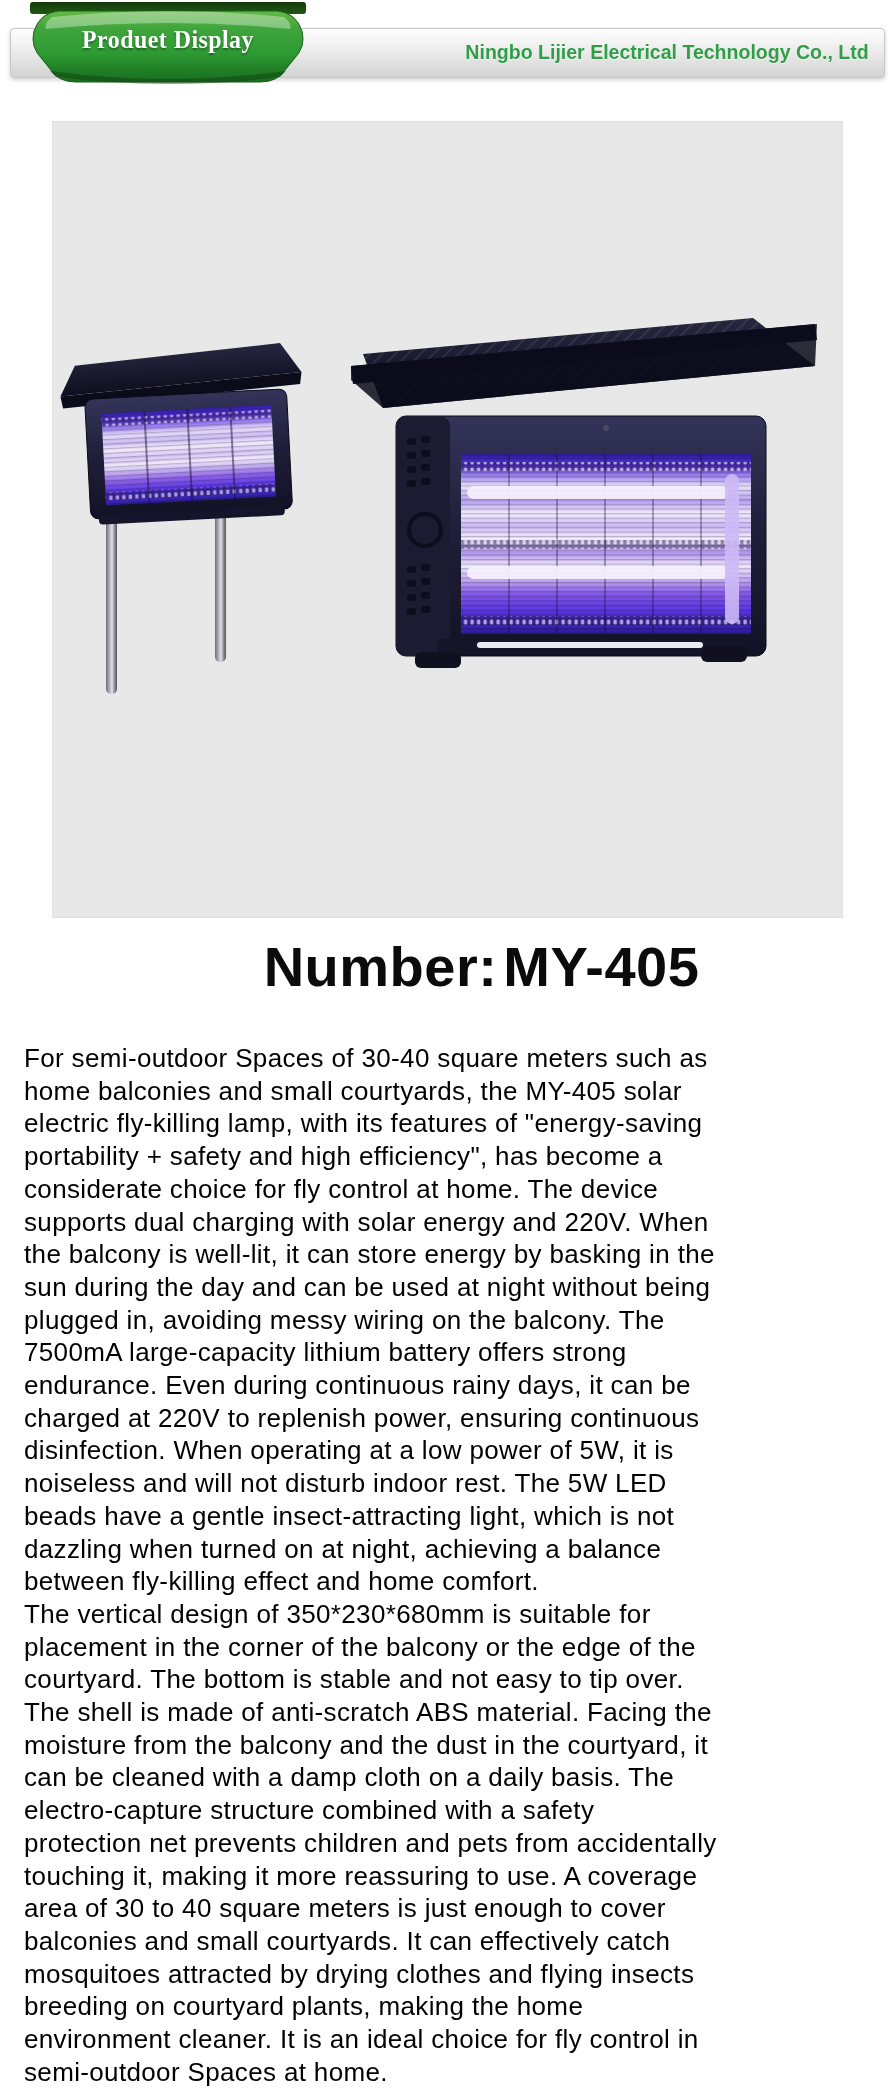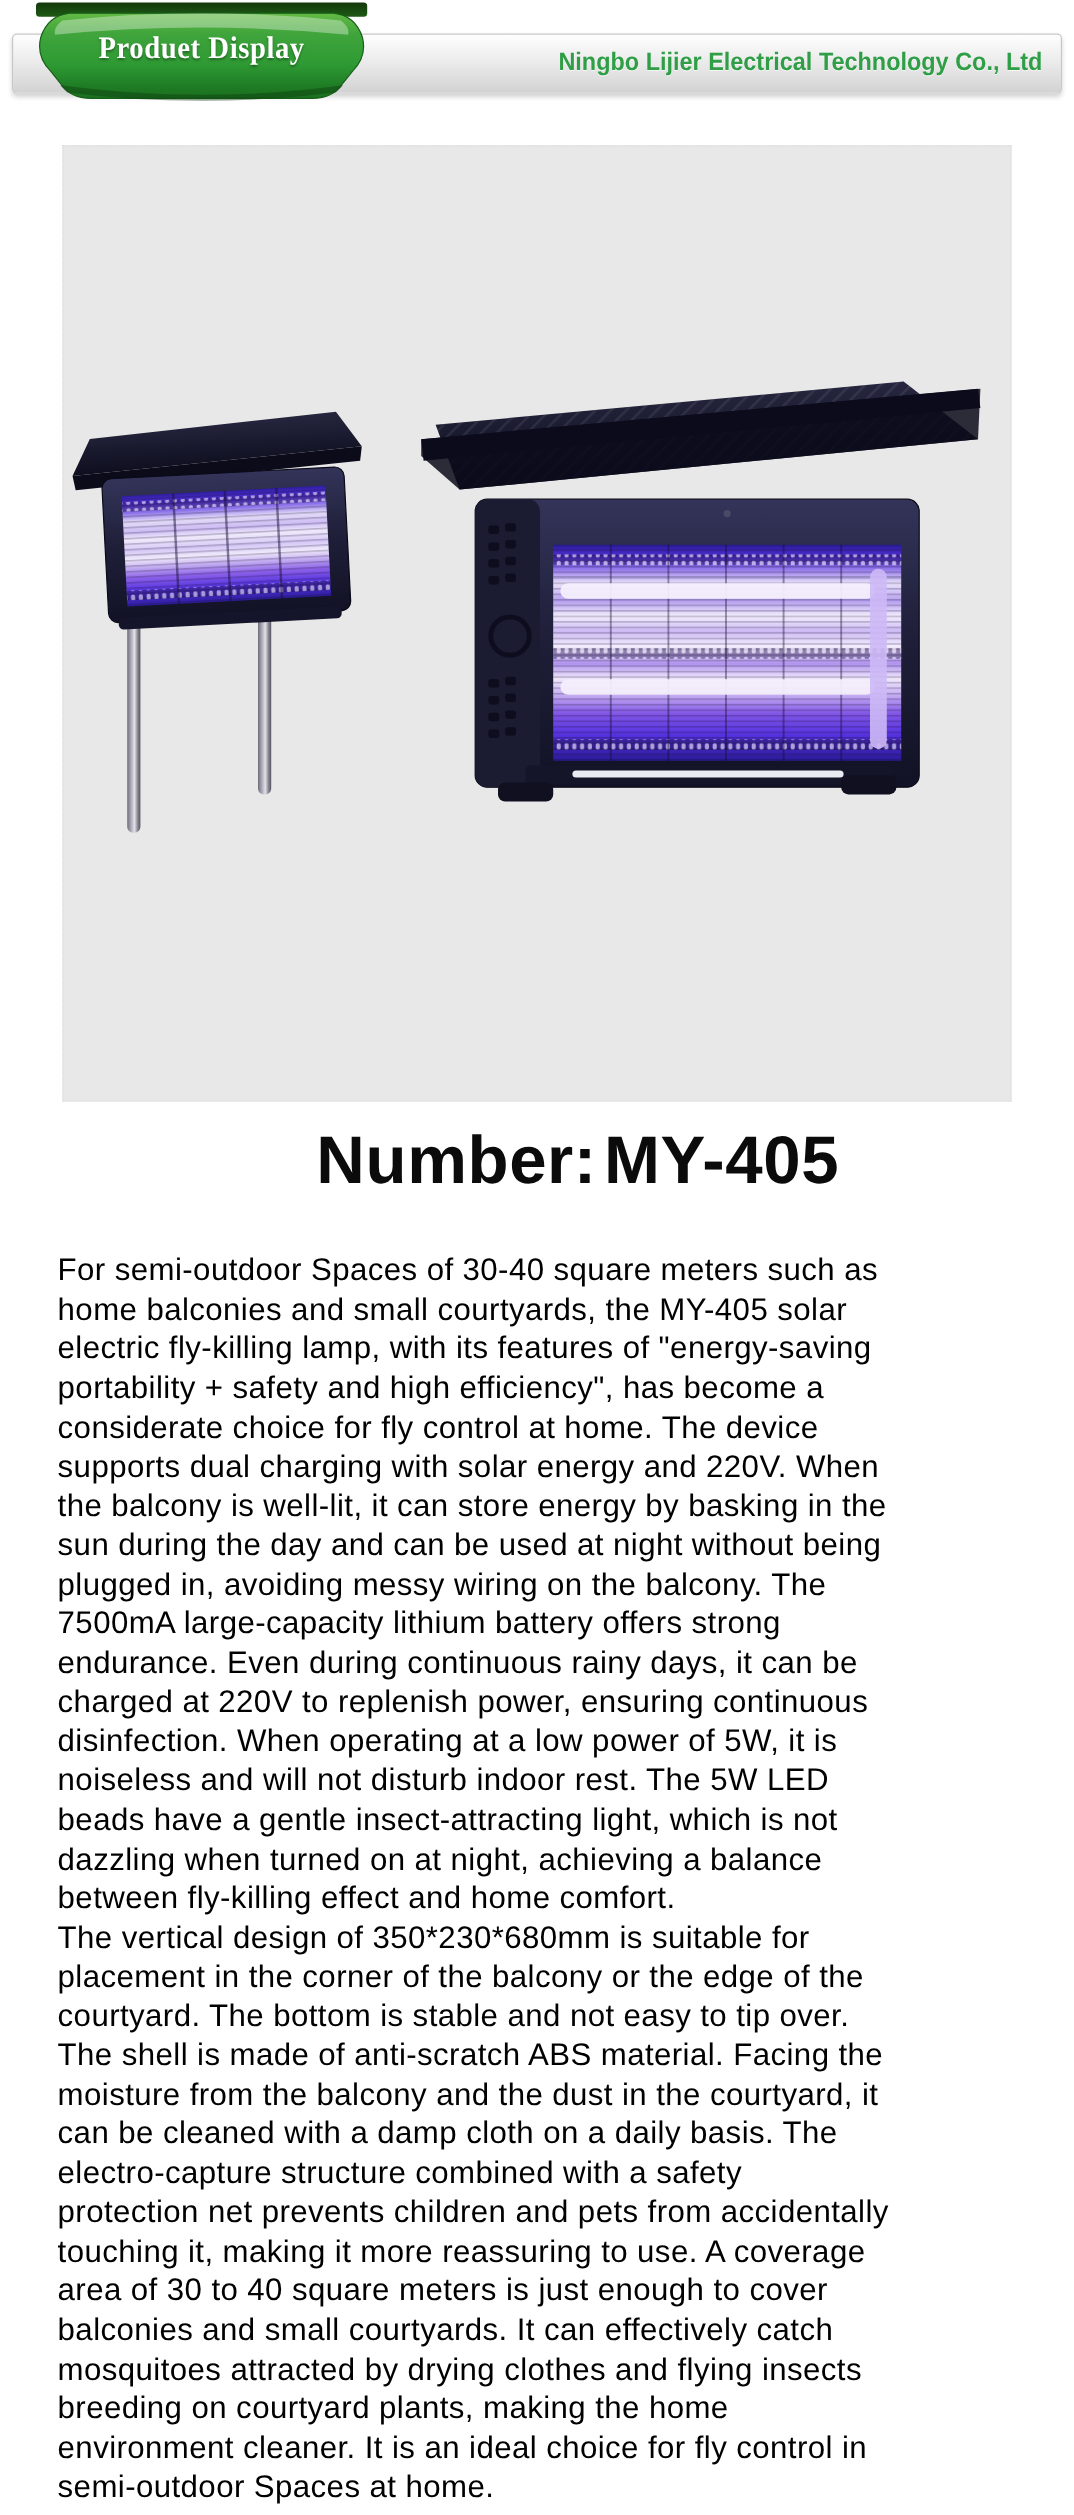--- a/index.html
+++ b/index.html
@@ -38,21 +38,21 @@
   .model-heading{
     position:absolute;left:0;top:936px;width:100%;text-align:center;
     font-size:56px;font-weight:bold;color:#0b0b0b;letter-spacing:0.5px;line-height:62px;
     white-space:nowrap;
     padding-left:34px;
   }
   .model-heading .val{margin-left:6px;}
 
   
   .description{
-    position:absolute;left:48px;top:1042px;width:845px;
+    position:absolute;left:24px;top:1042px;width:845px;
     font-size:26px;line-height:32.7px;letter-spacing:0.35px;color:#000000;
   }
   .description p{margin:0;white-space:pre-line;}
 </style>
 </head>
 <body>
 
 <div>
   <div class="header-bar"></div>
   <div class="company-name" style="position:absolute;top:28px;right:26px;">Ningbo Lijier Electrical Technology Co., Ltd</div>

